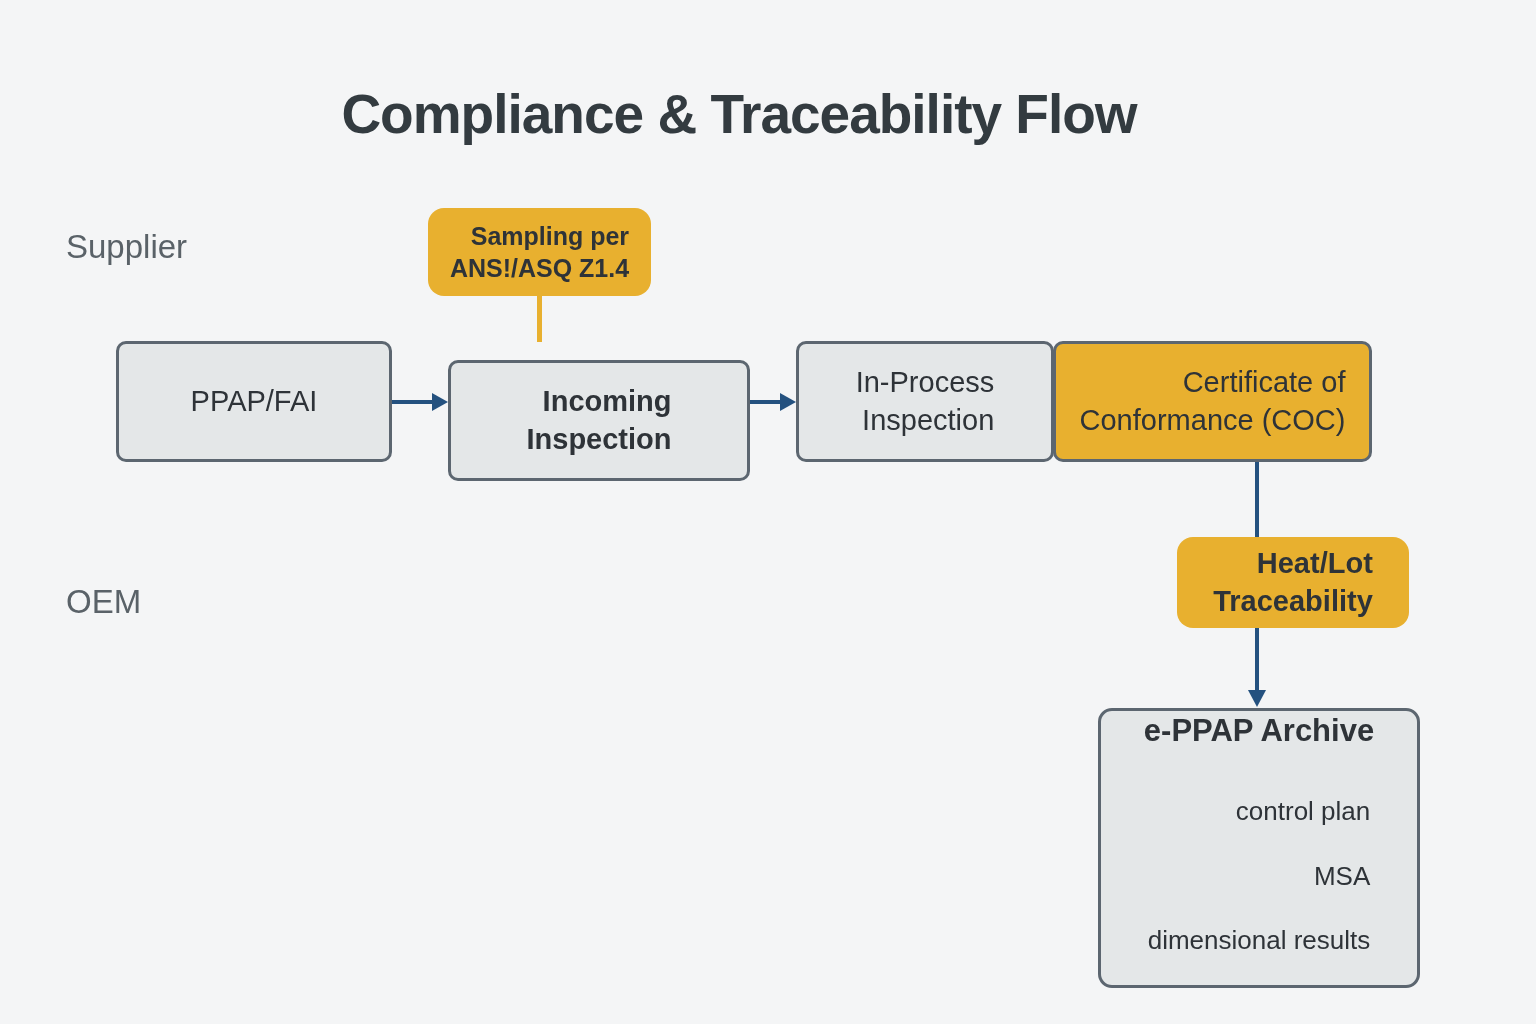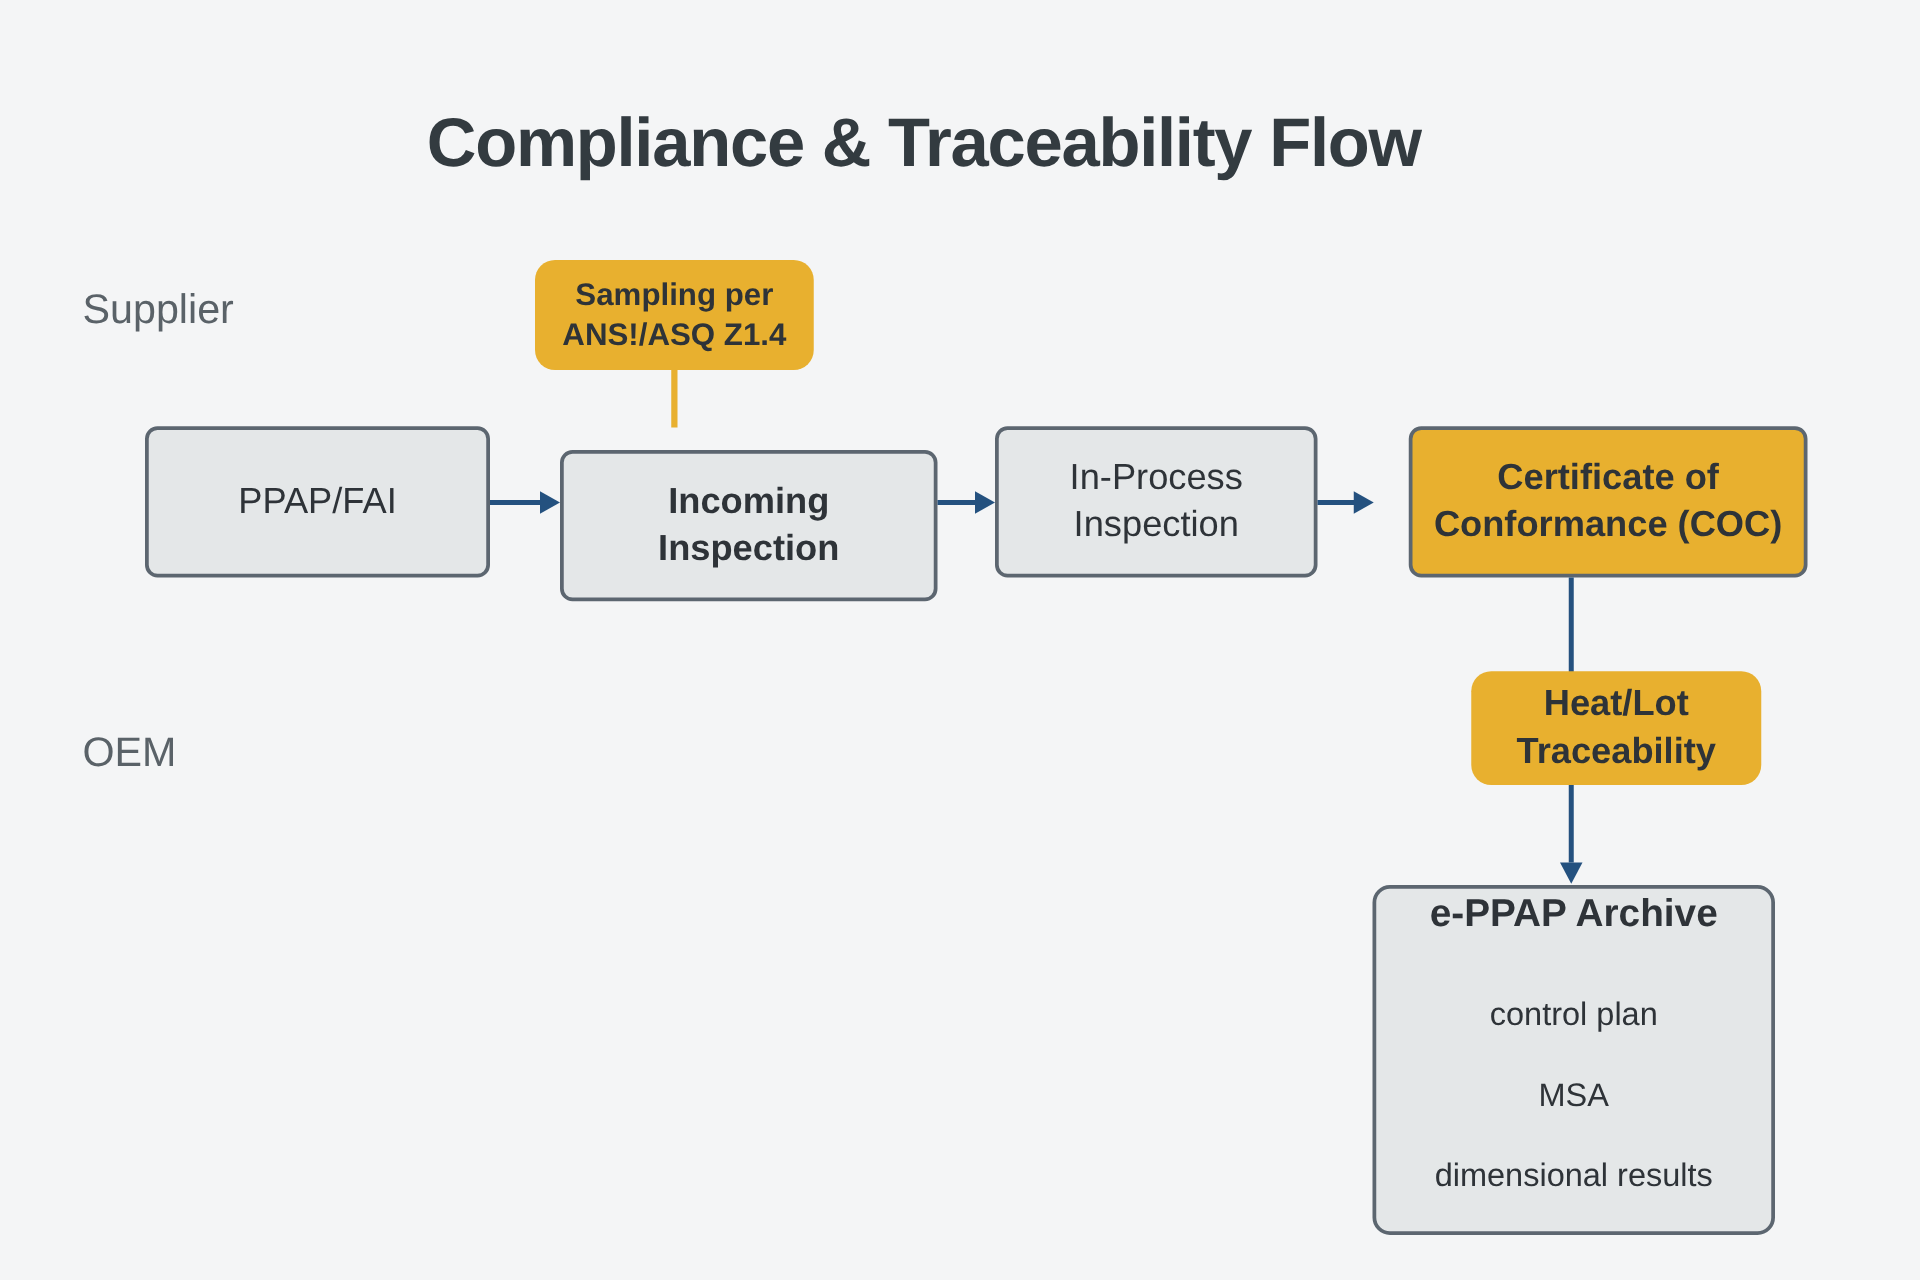--- a/index.html
+++ b/index.html
@@ -30,40 +30,40 @@
 
   .lane-label{
     position:absolute;left:66px;
     font-size:33px;font-weight:500;color:var(--lane_text);
   }
   .lane-supplier{top:228px;}
   .lane-oem{top:583px;}
 
   .node{
     position:absolute;display:flex;align-items:center;justify-content:center;
-    text-align:center;color:var(--node_text);
+    text-align:right;color:var(--node_text);
     white-space:pre-line;
   }
   .box{
     background:var(--gray_fill);
     border:3px solid var(--border_gray);
     border-radius:10px;
     font-size:29px;font-weight:500;line-height:1.3;
   }
   .box-yellow{background:var(--yellow);}
   .chip{
     background:var(--yellow);
     border:none;border-radius:16px;
     font-weight:600;line-height:1.3;
   }
 
   .node-ppap{left:116px;top:341px;width:276px;height:121px;}
   .node-incoming{left:448px;top:360px;width:302px;height:121px;font-weight:bold;}
   .node-inprocess{left:796px;top:341px;width:258px;height:121px;}
-  .node-coc{left:1127px;top:341px;width:319px;height:121px;font-weight:bold;}
+  .node-coc{left:1053px;top:341px;width:319px;height:121px;}
   .chip-sampling{left:428px;top:208px;width:223px;height:88px;font-size:25px;}
   .chip-heatlot{left:1177px;top:537px;width:232px;height:91px;font-size:29px;z-index:3;}
 
   .node-archive{
     left:1098px;top:708px;width:322px;height:280px;
     border-radius:14px;flex-direction:column;justify-content:flex-start;
     z-index:2;
   }
   .archive-title{font-size:31px;font-weight:600;color:var(--node_text);margin-bottom:12px;}
   .archive-items{font-size:26px;font-weight:400;line-height:1.2;color:var(--node_text);}

